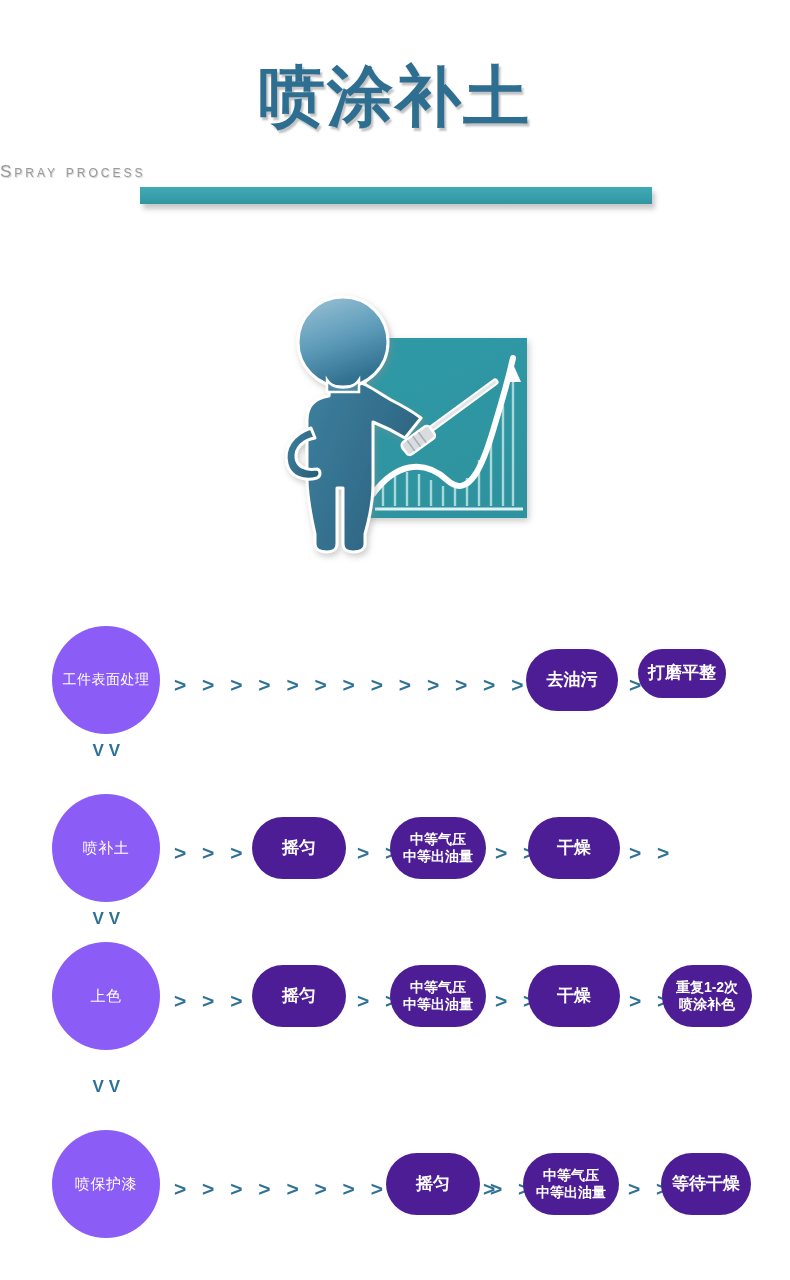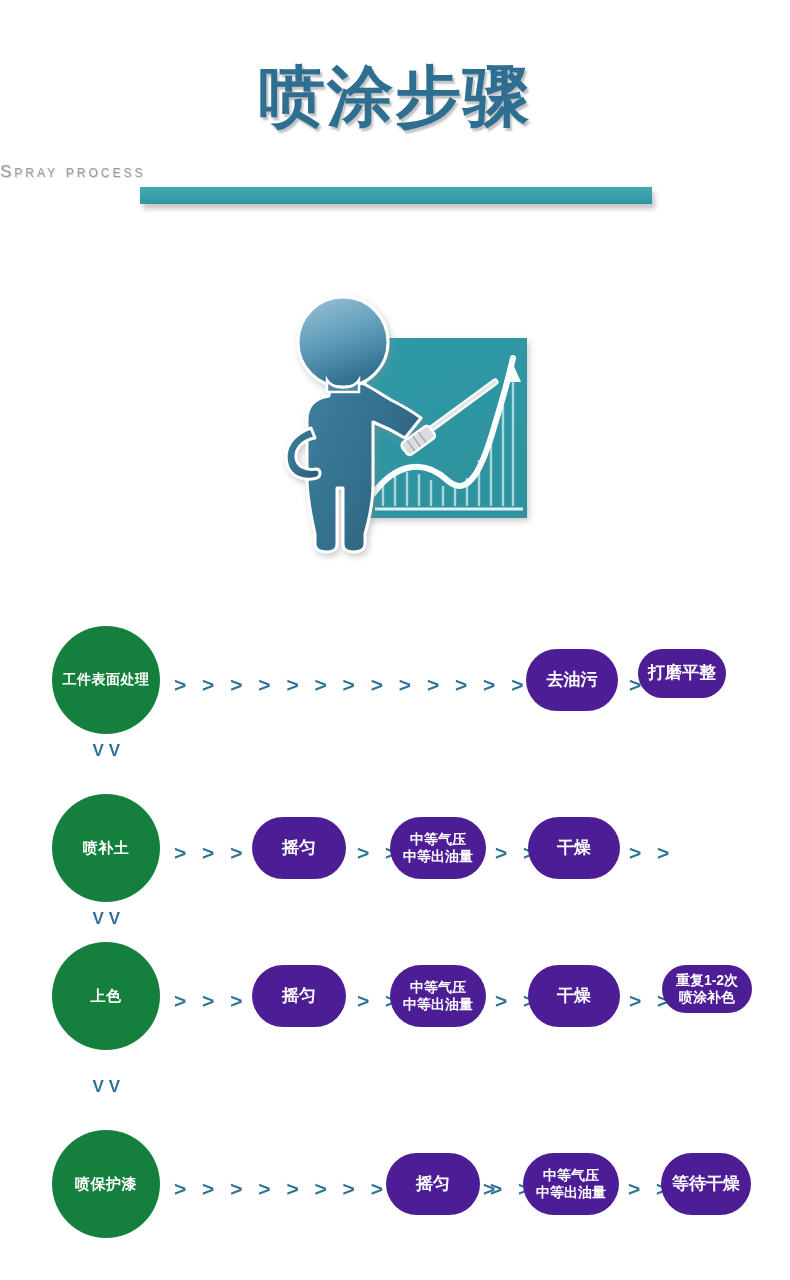--- a/index.html
+++ b/index.html
@@ -52,23 +52,23 @@
 
   .row{position:absolute;left:0;width:790px;height:140px;}
   .row-1{top:10px;}
   .row-2{top:178px;}
   .row-3{top:326px;padding-left:40px;}
   .row-4{top:514px;}
 
   .stage-circle{
     position:absolute;
     width:108px;height:108px;border-radius:50%;
-    background:#15803d;
+    background:#8b5cf6;
     display:flex;align-items:center;justify-content:center;
-    color:#ffffff;font-size:15px;font-weight:bold;
+    color:#ffffff;font-size:15px;font-weight:normal;
     letter-spacing:0.5px;
     text-align:center;
   }
   .stage-circle.wide-label{font-size:14px;}
 
   .pill{
     position:absolute;
     background:#4c1d95;
     border-radius:32px;
     display:flex;align-items:center;justify-content:center;
@@ -98,21 +98,21 @@
     font-weight:bold;
     line-height:17px;
     text-align:right;
     width:30px;
   }
 </style>
 </head>
 <body>
 
 <div class="header">
-  <div class="title">喷涂步骤</div>
+  <div class="title">喷涂补土</div>
   <div class="subtitle">Spray process</div>
   <div class="rule-wrap">
     <div class="rule"></div>
   </div>
 </div>
 
 <div class="illo">
   <svg width="290" height="275" viewBox="0 0 290 275" xmlns="http://www.w3.org/2000/svg">
     <defs>
       <linearGradient id="headGrad" x1="0" y1="0" x2="0.35" y2="1">
@@ -223,21 +223,21 @@
   <div class="row row-3">
     <div class="stage-circle" style="left:52px;top:16px;">上色</div>
     <div class="chevrons" style="left:174px;top:64px;">&gt; &gt; &gt; &gt;</div>
     <div class="pill one-line" style="left:252px;top:39px;width:94px;height:62px;">摇匀</div>
     <div class="chevrons" style="left:357px;top:64px;">&gt; &gt;</div>
     <div class="pill two-line" style="left:390px;top:39px;width:96px;height:62px;">中等气压
 中等出油量</div>
     <div class="chevrons" style="left:495px;top:64px;">&gt; &gt;</div>
     <div class="pill one-line" style="left:528px;top:39px;width:92px;height:62px;">干燥</div>
     <div class="chevrons" style="left:629px;top:64px;">&gt; &gt;</div>
-    <div class="pill two-line" style="left:662px;top:39px;width:90px;height:48px;">重复1-2次
+    <div class="pill two-line" style="left:662px;top:39px;width:90px;height:62px;">重复1-2次
 喷涂补色</div>
   </div>
   <div class="down-arrow" style="left:90px;top:478px;">V
 V</div>
 
   <div class="row row-4">
     <div class="stage-circle" style="left:52px;top:16px;">喷保护漆</div>
     <div class="chevrons" style="left:174px;top:64px;">&gt; &gt; &gt; &gt; &gt; &gt; &gt; &gt; &gt; &gt; &gt; &gt;</div>
     <div class="pill one-line" style="left:386px;top:39px;width:94px;height:62px;">摇匀</div>
     <div class="chevrons" style="left:490px;top:64px;">&gt; &gt;</div>

